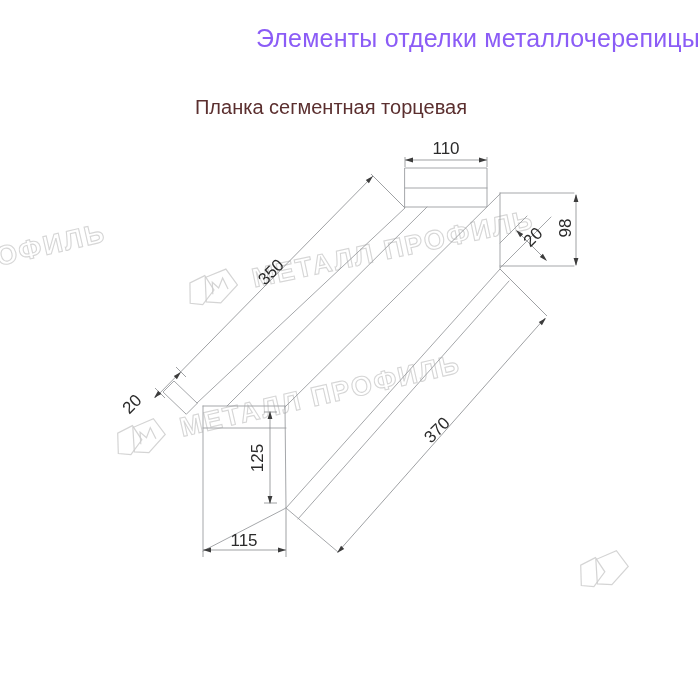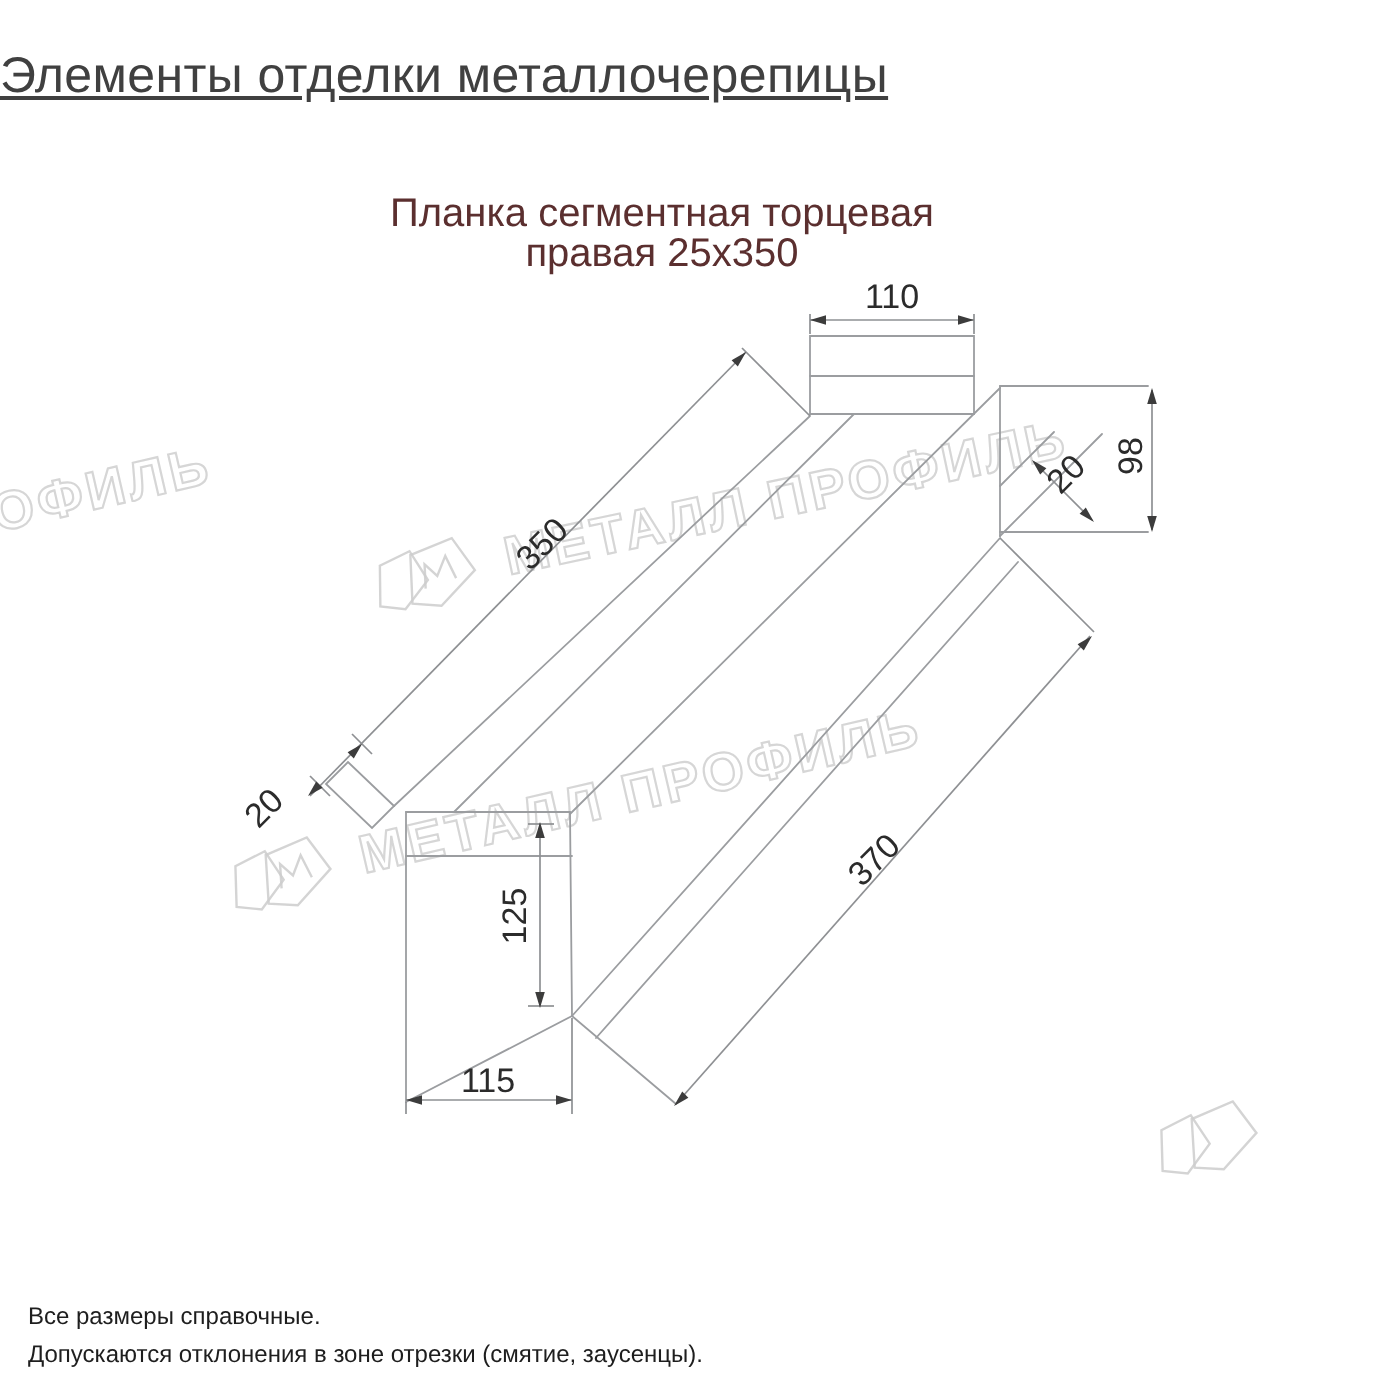--- a/index.html
+++ b/index.html
@@ -1,19 +1,19 @@
 <!DOCTYPE html>
 <html><head>
 <meta charset="utf-8">
 <style>
   html,body{margin:0;padding:0;background:#fff;}
   .canvas{position:relative;width:700px;height:700px;background:#ffffff;overflow:hidden;
           font-family:"Liberation Sans",sans-serif;}
-  .page-title{position:absolute;top:24px;left:0;width:700px;text-align:left;
-              font-size:25px;font-weight:400;color:#404040;letter-spacing:0.2px;text-decoration:underline;}
+  .page-title{position:absolute;top:24px;left:0;width:700px;text-align:right;
+              font-size:25px;font-weight:400;color:#8b5cf6;letter-spacing:0.2px;}
   .subtitle{position:absolute;top:97px;left:0;width:662px;text-align:center;
             font-size:20px;line-height:20px;font-weight:400;color:#5b2f2f;}
   .footer{position:absolute;left:14px;top:649px;font-size:12px;line-height:18.5px;color:#1e1e1e;}
   svg{position:absolute;left:0;top:0;}
   .shape{stroke:#9b9da0;stroke-width:0.9;fill:none;stroke-linecap:round;}
   .dimline{stroke:#8e9093;stroke-width:0.85;fill:none;}
   .arrow{fill:#3c3c3c;stroke:none;}
   .dimtext{font-family:"Liberation Sans",sans-serif;font-size:17px;fill:#2b2b2b;}
   .wm-text{font-family:"Liberation Sans",sans-serif;font-size:27px;font-weight:700;
            letter-spacing:2px;fill:none;stroke:#cfcfcf;stroke-width:1.1;opacity:0.85;}
@@ -21,21 +21,20 @@
 </style>
 </head>
 <body>
 
 <div class="canvas">
 
   <div class="page-title">Элементы отделки металлочерепицы</div>
 
   <div class="subtitle">
     <div>Планка сегментная торцевая</div>
-    <div>правая 25х350</div>
   </div>
 
   <svg width="700" height="700" viewBox="0 0 700 700">
 
     <g transform="translate(-235,320) rotate(-13)">
       <text class="wm-text" x="64" y="0">МЕТАЛЛ ПРОФИЛЬ</text>
     </g>
     <g transform="translate(205,296) rotate(-12)">
       <g>
         <path class="wm-logo" d="M-16,4 L-12,-16 L4,-20 L10,-4 L-4,8 Z"></path>
@@ -133,18 +132,14 @@
       <text class="dimtext" x="275" y="276" text-anchor="middle" transform="rotate(-45 275 276)">350</text>
       <text class="dimtext" x="136" y="408" text-anchor="middle" transform="rotate(-45 136 408)">20</text>
       <text class="dimtext" x="571" y="228" text-anchor="middle" transform="rotate(-90 571 228)">98</text>
       <text class="dimtext" x="537" y="241" text-anchor="middle" transform="rotate(-45 537 241)">20</text>
       <text class="dimtext" x="441" y="434" text-anchor="middle" transform="rotate(-45 441 434)">370</text>
       <text class="dimtext" x="263" y="458" text-anchor="middle" transform="rotate(-90 263 458)">125</text>
       <text class="dimtext" x="244" y="546" text-anchor="middle">115</text>
     </g>
   </svg>
 
-  <div class="footer">
-    <div>Все размеры справочные.</div>
-    <div>Допускаются отклонения в зоне отрезки (смятие, заусенцы).</div>
-  </div>
 
 </div>
 
 </body></html>

